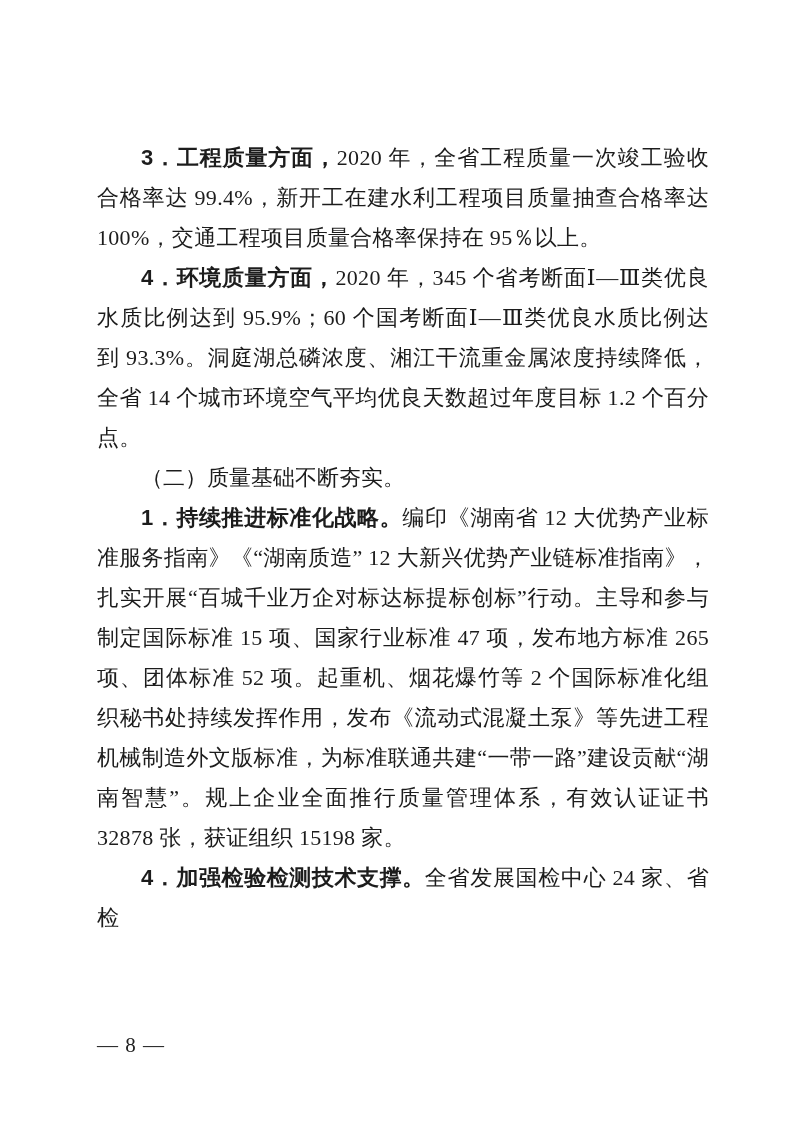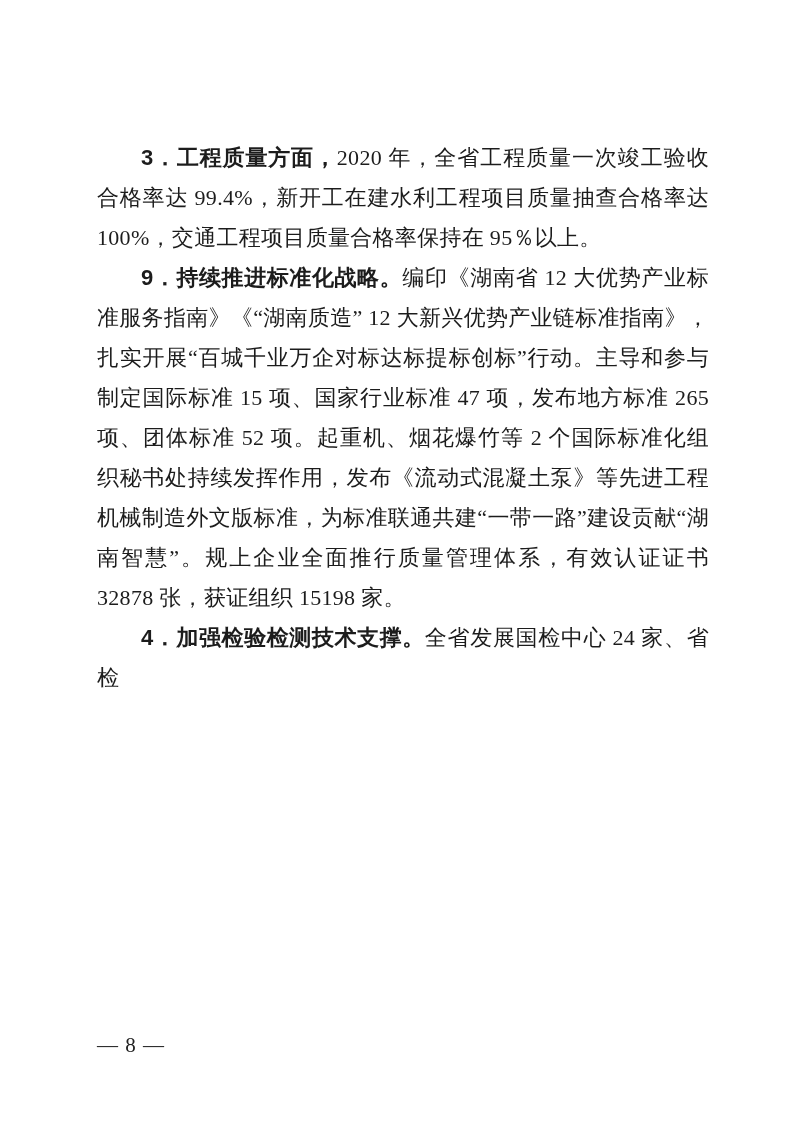--- a/index.html
+++ b/index.html
@@ -53,23 +53,25 @@
   }
 </style>
 </head>
 <body>
 
 <div class="page">
   <div class="content">
 
     <p class="para"><span class="lead">3．工程质量方面，</span><span>2020 年，全省工程质量一次竣工验收合格率达 99.4%，新开工在建水利工程项目质量抽查合格率达 100%，交通工程项目质量合格率保持在 95％以上。</span></p>
 
+    <p class="para"><span class="lead">4．环境质量方面，</span><span>2020 年，345 个省考断面Ⅰ—Ⅲ类优良水质比例达到 95.9%；60 个国考断面Ⅰ—Ⅲ类优良水质比例达到 93.3%。洞庭湖总磷浓度、湘江干流重金属浓度持续降低，全省 14 个城市环境空气平均优良天数超过年度目标 1.2 个百分点。</span></p>
 
+    <p class="heading">（二）质量基础不断夯实。</p>
 
-    <p class="para"><span class="lead">9．持续推进标准化战略。</span><span>编印《湖南省 12 大优势产业标准服务指南》《“湖南质造” 12 大新兴优势产业链标准指南》，扎实开展“百城千业万企对标达标提标创标”行动。主导和参与制定国际标准 15 项、国家行业标准 47 项，发布地方标准 265 项、团体标准 52 项。起重机、烟花爆竹等 2 个国际标准化组织秘书处持续发挥作用，发布《流动式混凝土泵》等先进工程机械制造外文版标准，为标准联通共建“一带一路”建设贡献“湖南智慧”。规上企业全面推行质量管理体系，有效认证证书 32878 张，获证组织 15198 家。</span></p>
+    <p class="para"><span class="lead">1．持续推进标准化战略。</span><span>编印《湖南省 12 大优势产业标准服务指南》《“湖南质造” 12 大新兴优势产业链标准指南》，扎实开展“百城千业万企对标达标提标创标”行动。主导和参与制定国际标准 15 项、国家行业标准 47 项，发布地方标准 265 项、团体标准 52 项。起重机、烟花爆竹等 2 个国际标准化组织秘书处持续发挥作用，发布《流动式混凝土泵》等先进工程机械制造外文版标准，为标准联通共建“一带一路”建设贡献“湖南智慧”。规上企业全面推行质量管理体系，有效认证证书 32878 张，获证组织 15198 家。</span></p>
 
 
     <p class="para"><span class="lead">4．加强检验检测技术支撑。</span><span>全省发展国检中心 24 家、省检</span></p>
 
   </div>
 
   <div class="footer"><span>— 8 —</span></div>
 </div>
 
 </body></html>

